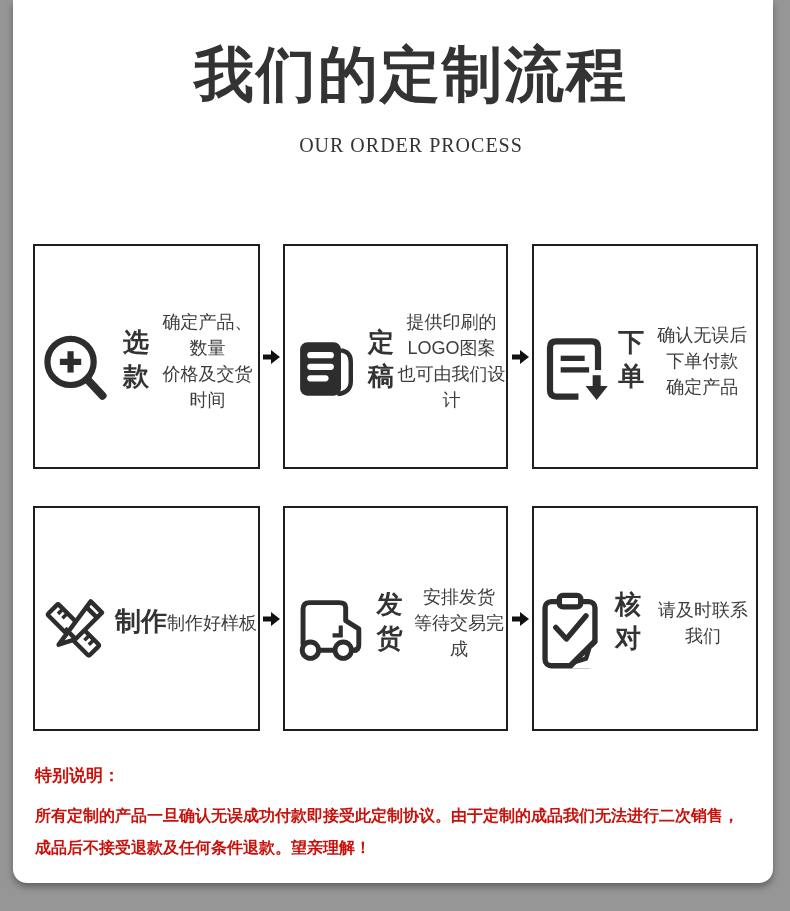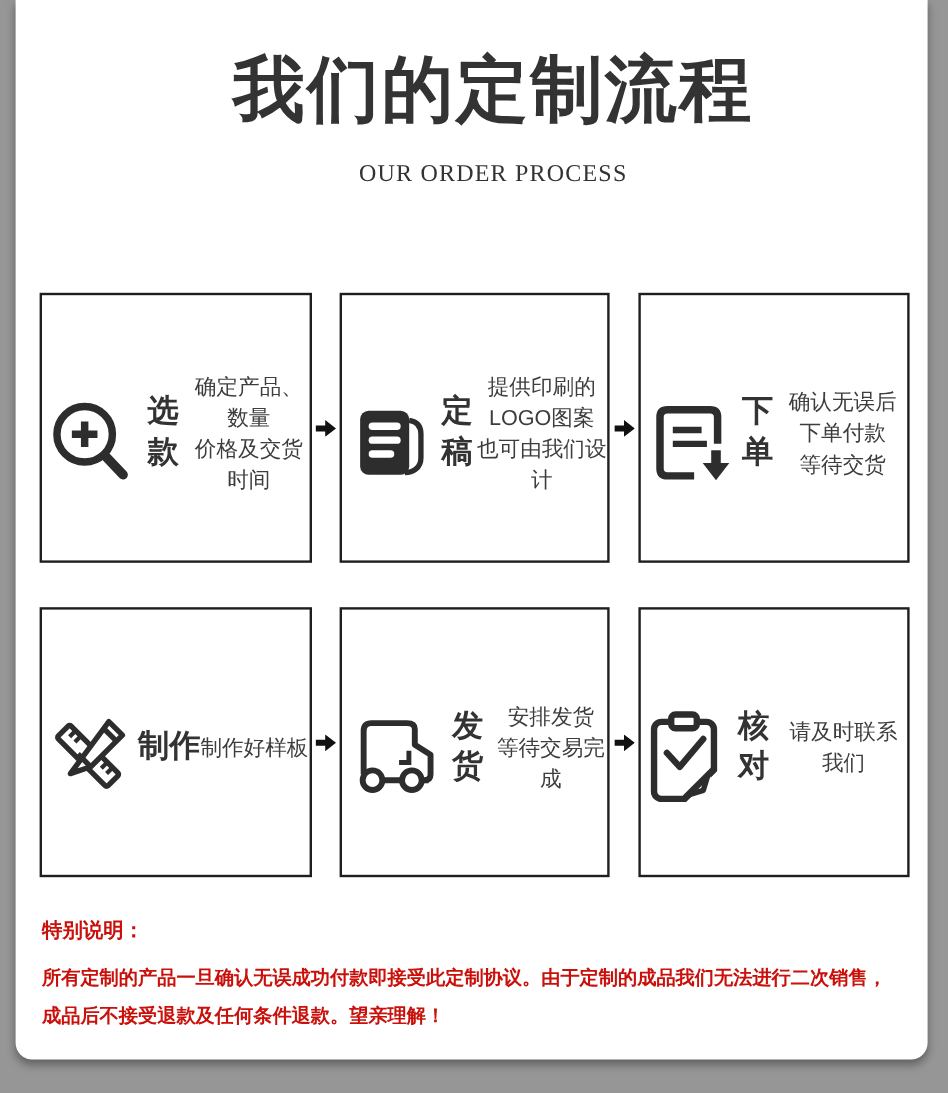--- a/index.html
+++ b/index.html
@@ -126,21 +126,21 @@
           <path class="icon-stroke" d="M50 76 H25 Q18 76 18 69 V21 Q18 14 25 14 H65 Q72 14 72 21 V46" stroke-width="7"></path>
           <line class="icon-stroke" x1="30" y1="33" x2="57" y2="33" stroke-width="6"></line>
           <line class="icon-stroke" x1="30" y1="46" x2="62" y2="46" stroke-width="6"></line>
           <rect x="66" y="52" width="9" height="14" fill="#2d2d2d"></rect>
           <path d="M58 64 H83 L70.5 80 Z" fill="#2d2d2d"></path>
         </svg>
       </div>
       <div class="step-title">下单</div>
       <div class="step-desc">
         <div>确认无误后下单付款</div>
-        <div>等待交货</div>
+        <div>确定产品</div>
       </div>
     </div>
 
     <div class="step">
       <div class="icon-wrap">
         <svg width="80" height="80" viewBox="0 0 90 90">
           <g transform="rotate(45 45 42)">
             <rect class="icon-stroke" x="12" y="36" width="66" height="17" rx="2" stroke-width="5"></rect>
             <line class="icon-stroke" x1="20" y1="36" x2="20" y2="44" stroke-width="4"></line>
             <line class="icon-stroke" x1="27" y1="36" x2="27" y2="44" stroke-width="4"></line>

